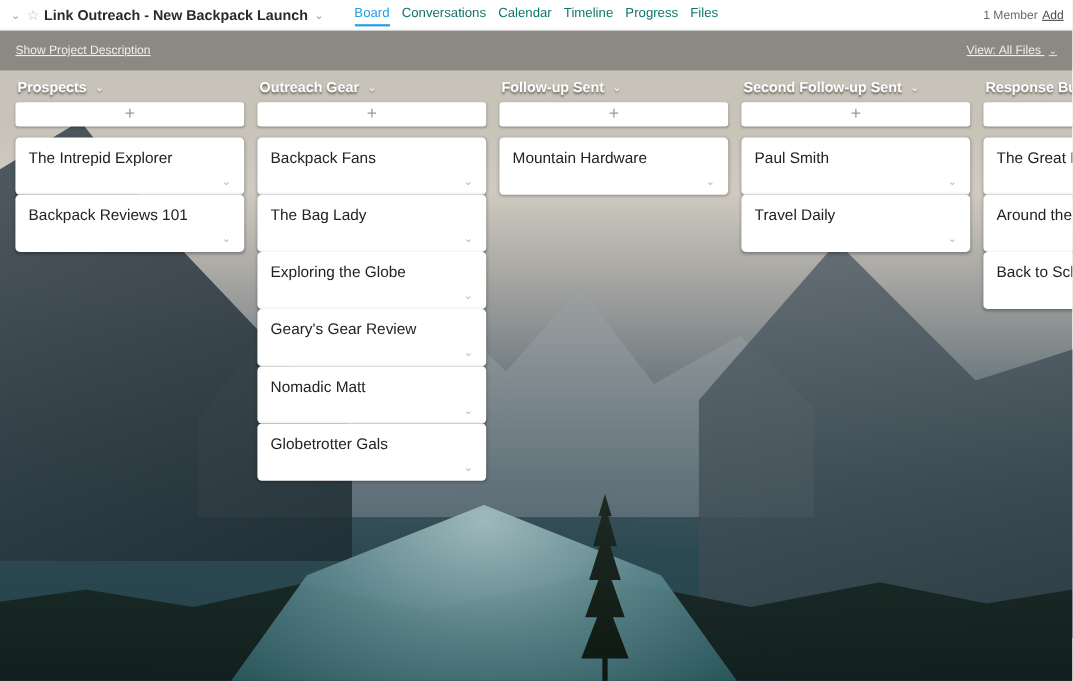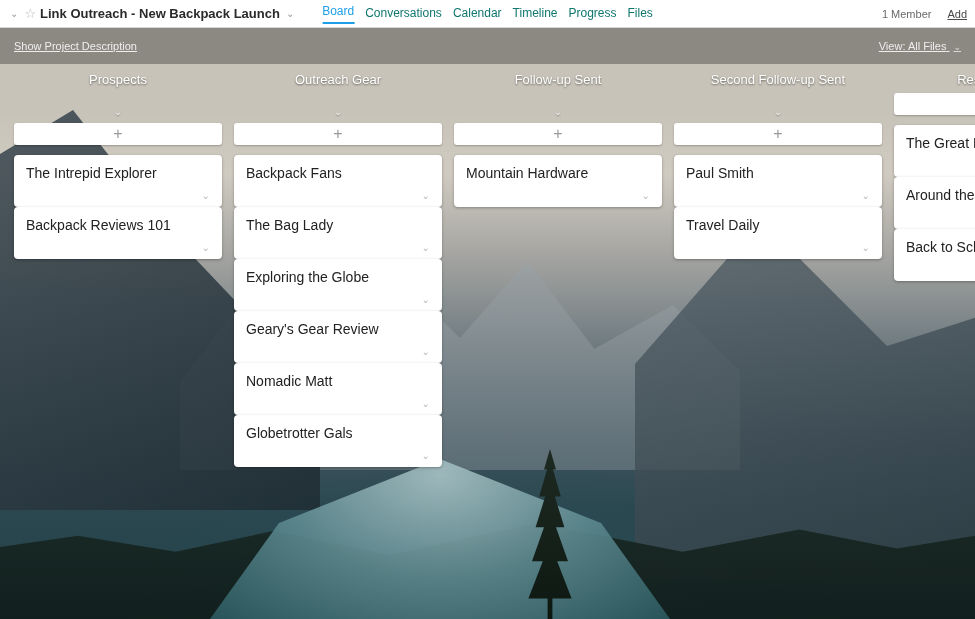--- a/index.html
+++ b/index.html
@@ -46,24 +46,24 @@
     position: relative; z-index: 3;
     height: 28px; background: #fff;
     display:flex; align-items:center; padding:0 8px;
     border-bottom:1px solid #d8d8d8;
     font-size: 13px; color:#4a4a4a;
   }
   .topbar .left { display:flex; align-items:center; gap:4px; flex:0 0 auto;}
   .chev { font-size:10px; color:#9a9a9a; padding:0 2px; cursor:pointer;}
   .star { color:#b8b8b8; font-size:13px; cursor:pointer;}
   .proj-title { font-weight:600; color:#2a2a2a; cursor:pointer;}
-  .tabs { position:absolute; left:50%; transform:translateX(-50%); display:flex; gap:11px; font-size:12px;align-items:flex-end; }
+  .tabs { position:absolute; left:50%; transform:translateX(-50%); display:flex; gap:11px; font-size:12px; }
   .tabs .tab { color:#0f766e; cursor:pointer; padding-bottom:4px;}
   .tabs .tab.active { color:#1f9fe8; border-bottom:2px solid #1f9fe8; }
-  .topbar .right { margin-left:auto; display:flex; align-items:center; gap:16px; font-size:11px;}
+  .topbar .right { margin-left:auto; display:flex; align-items:center; gap:4px; font-size:11px;}
   .right .add { text-decoration:underline; cursor:pointer;}
   .right .members { color:#6a6a6a; }
 
   
   .subhdr {
     position:relative; z-index:3; height:36px;
     background: rgba(30,30,30,0.35);
     display:flex; align-items:center; justify-content:space-between;
     padding:0 14px; font-size:11px; color:#eee;
   }
@@ -73,22 +73,22 @@
 
   
   .board {
     position:relative; z-index:2;
     height: calc(619px - 28px - 24px);
     padding: 6px 0 0 14px;
     display:flex; gap:12px;
     overflow:hidden;
   }
   .col { width:208px; flex:0 0 208px; display:flex; flex-direction:column;}
-  .col-h { display:flex; align-items:center; gap:20px; color:#fff; font-size:13px; font-weight:400;
-           padding:2px 2px 6px; text-shadow:0 1px 2px rgba(0,0,0,.5); cursor:pointer;flex-direction:column;}
+  .col-h { display:flex; align-items:center; gap:8px; color:#fff; font-size:13px; font-weight:700;
+           padding:2px 2px 6px; text-shadow:0 1px 2px rgba(0,0,0,.5); cursor:pointer;}
   .col-h .dd { font-size:9px; opacity:.85;}
   .addcard {
     background:#fff; border-radius:3px; height:22px;
     display:flex; align-items:center; justify-content:center;
     box-shadow:0 1px 2px rgba(0,0,0,.25); margin-bottom:10px;
     color:#9a9a9a; font-size:16px; cursor:pointer;
   }
   .card {
     background:#fff; border-radius:4px; min-height:52px;
     padding:10px 12px 6px; margin-bottom:0;

